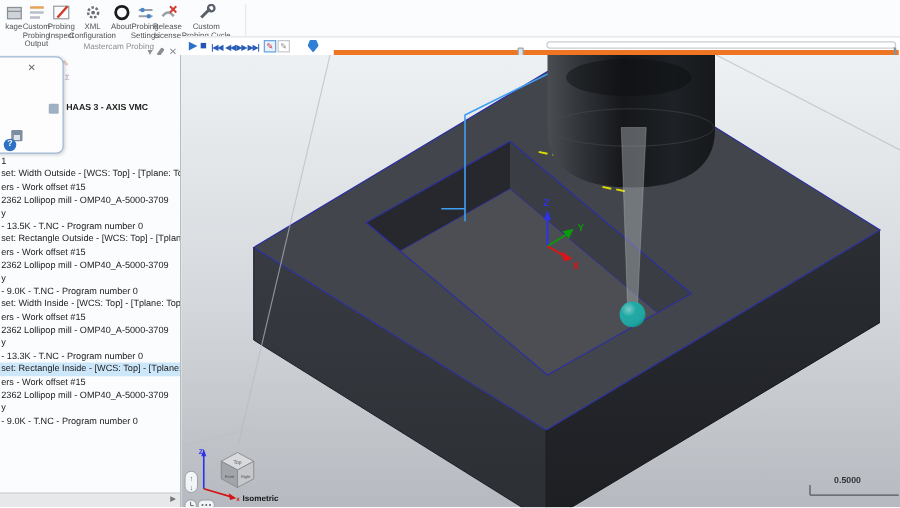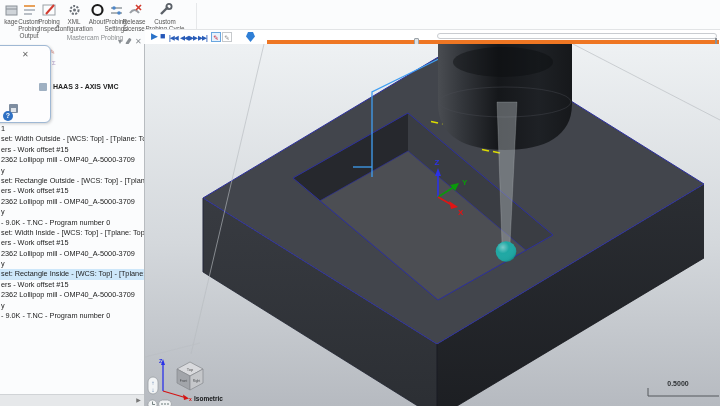--- a/index.html
+++ b/index.html
@@ -204,20 +204,23 @@
         </div>
 
         <div class="tp-row">
           <span>2362 Lollipop mill - OMP40_A-5000-3709</span>
         </div>
 
         <div class="tp-row">
           <span>y</span>
         </div>
 
+        <div class="tp-row">
+          <span>- 13.5K - T.NC - Program number 0</span>
+        </div>
 
         <div class="tp-row">
           <span>set: Rectangle Outside - [WCS: Top] - [Tplane:</span>
         </div>
 
         <div class="tp-row">
           <span>ers - Work offset #15</span>
         </div>
 
         <div class="tp-row">
@@ -241,20 +244,23 @@
         </div>
 
         <div class="tp-row">
           <span>2362 Lollipop mill - OMP40_A-5000-3709</span>
         </div>
 
         <div class="tp-row">
           <span>y</span>
         </div>
 
+        <div class="tp-row">
+          <span>- 13.3K - T.NC - Program number 0</span>
+        </div>
 
         <div class="tp-row selected">
           <span>set: Rectangle Inside - [WCS: Top] - [Tplane: To</span>
         </div>
 
         <div class="tp-row">
           <span>ers - Work offset #15</span>
         </div>
 
         <div class="tp-row">

